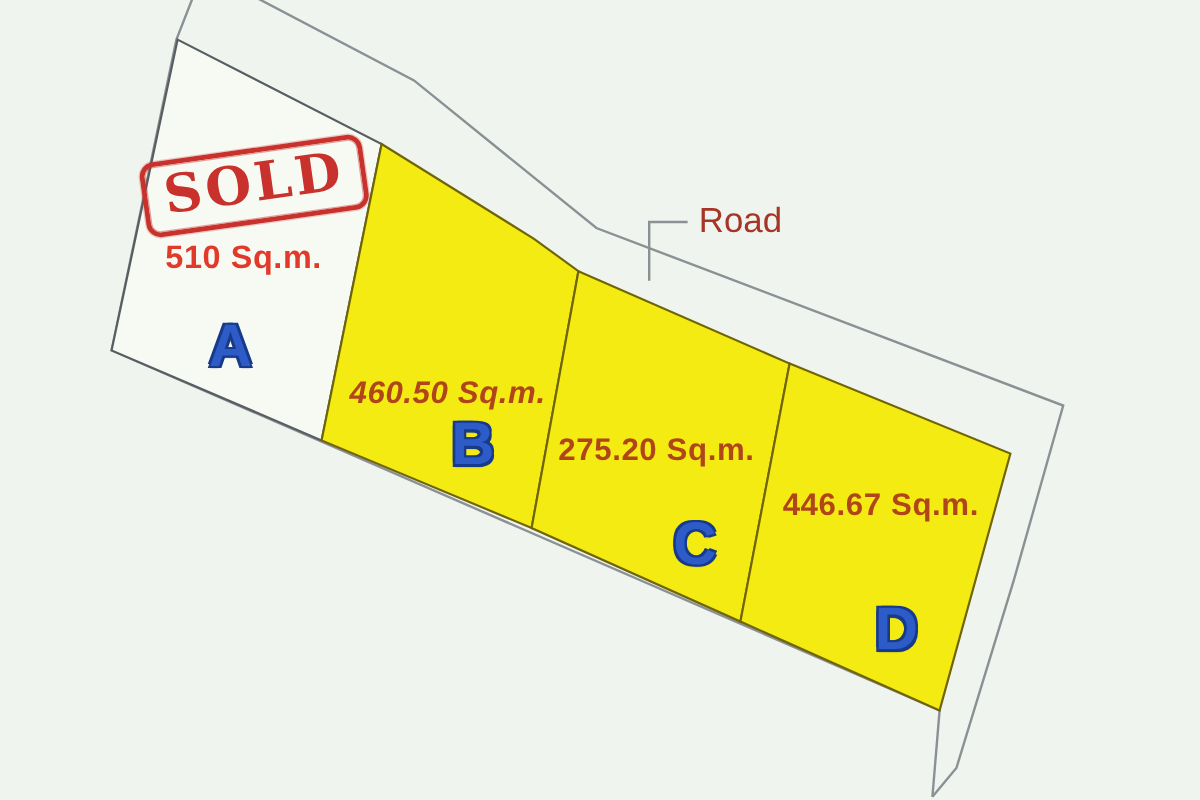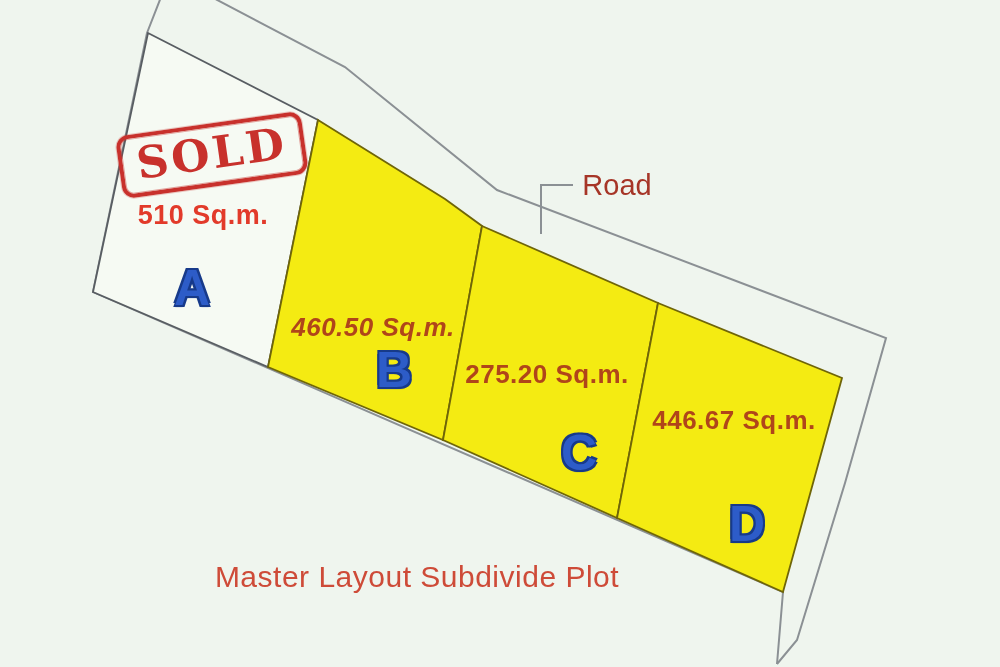--- a/index.html
+++ b/index.html
@@ -74,15 +74,14 @@
   <div class="label plot-letter" style="left:394px;top:370px;">B</div>
 
   <div class="label area-label" style="left:547px;top:374px;">275.20 Sq.m.</div>
   <div class="label plot-letter" style="left:579px;top:453px;">C</div>
 
   <div class="label area-label" style="left:734px;top:420px;">446.67 Sq.m.</div>
   <div class="label plot-letter" style="left:747px;top:524px;">D</div>
 
   <div class="label road-label" style="left:617px;top:185px;">Road</div>
 
-  <div class="label main-title" style="left:417px;top:577px;">Master Layout Subdivide Plot</div>
 
 </div>
 
 </body></html>

